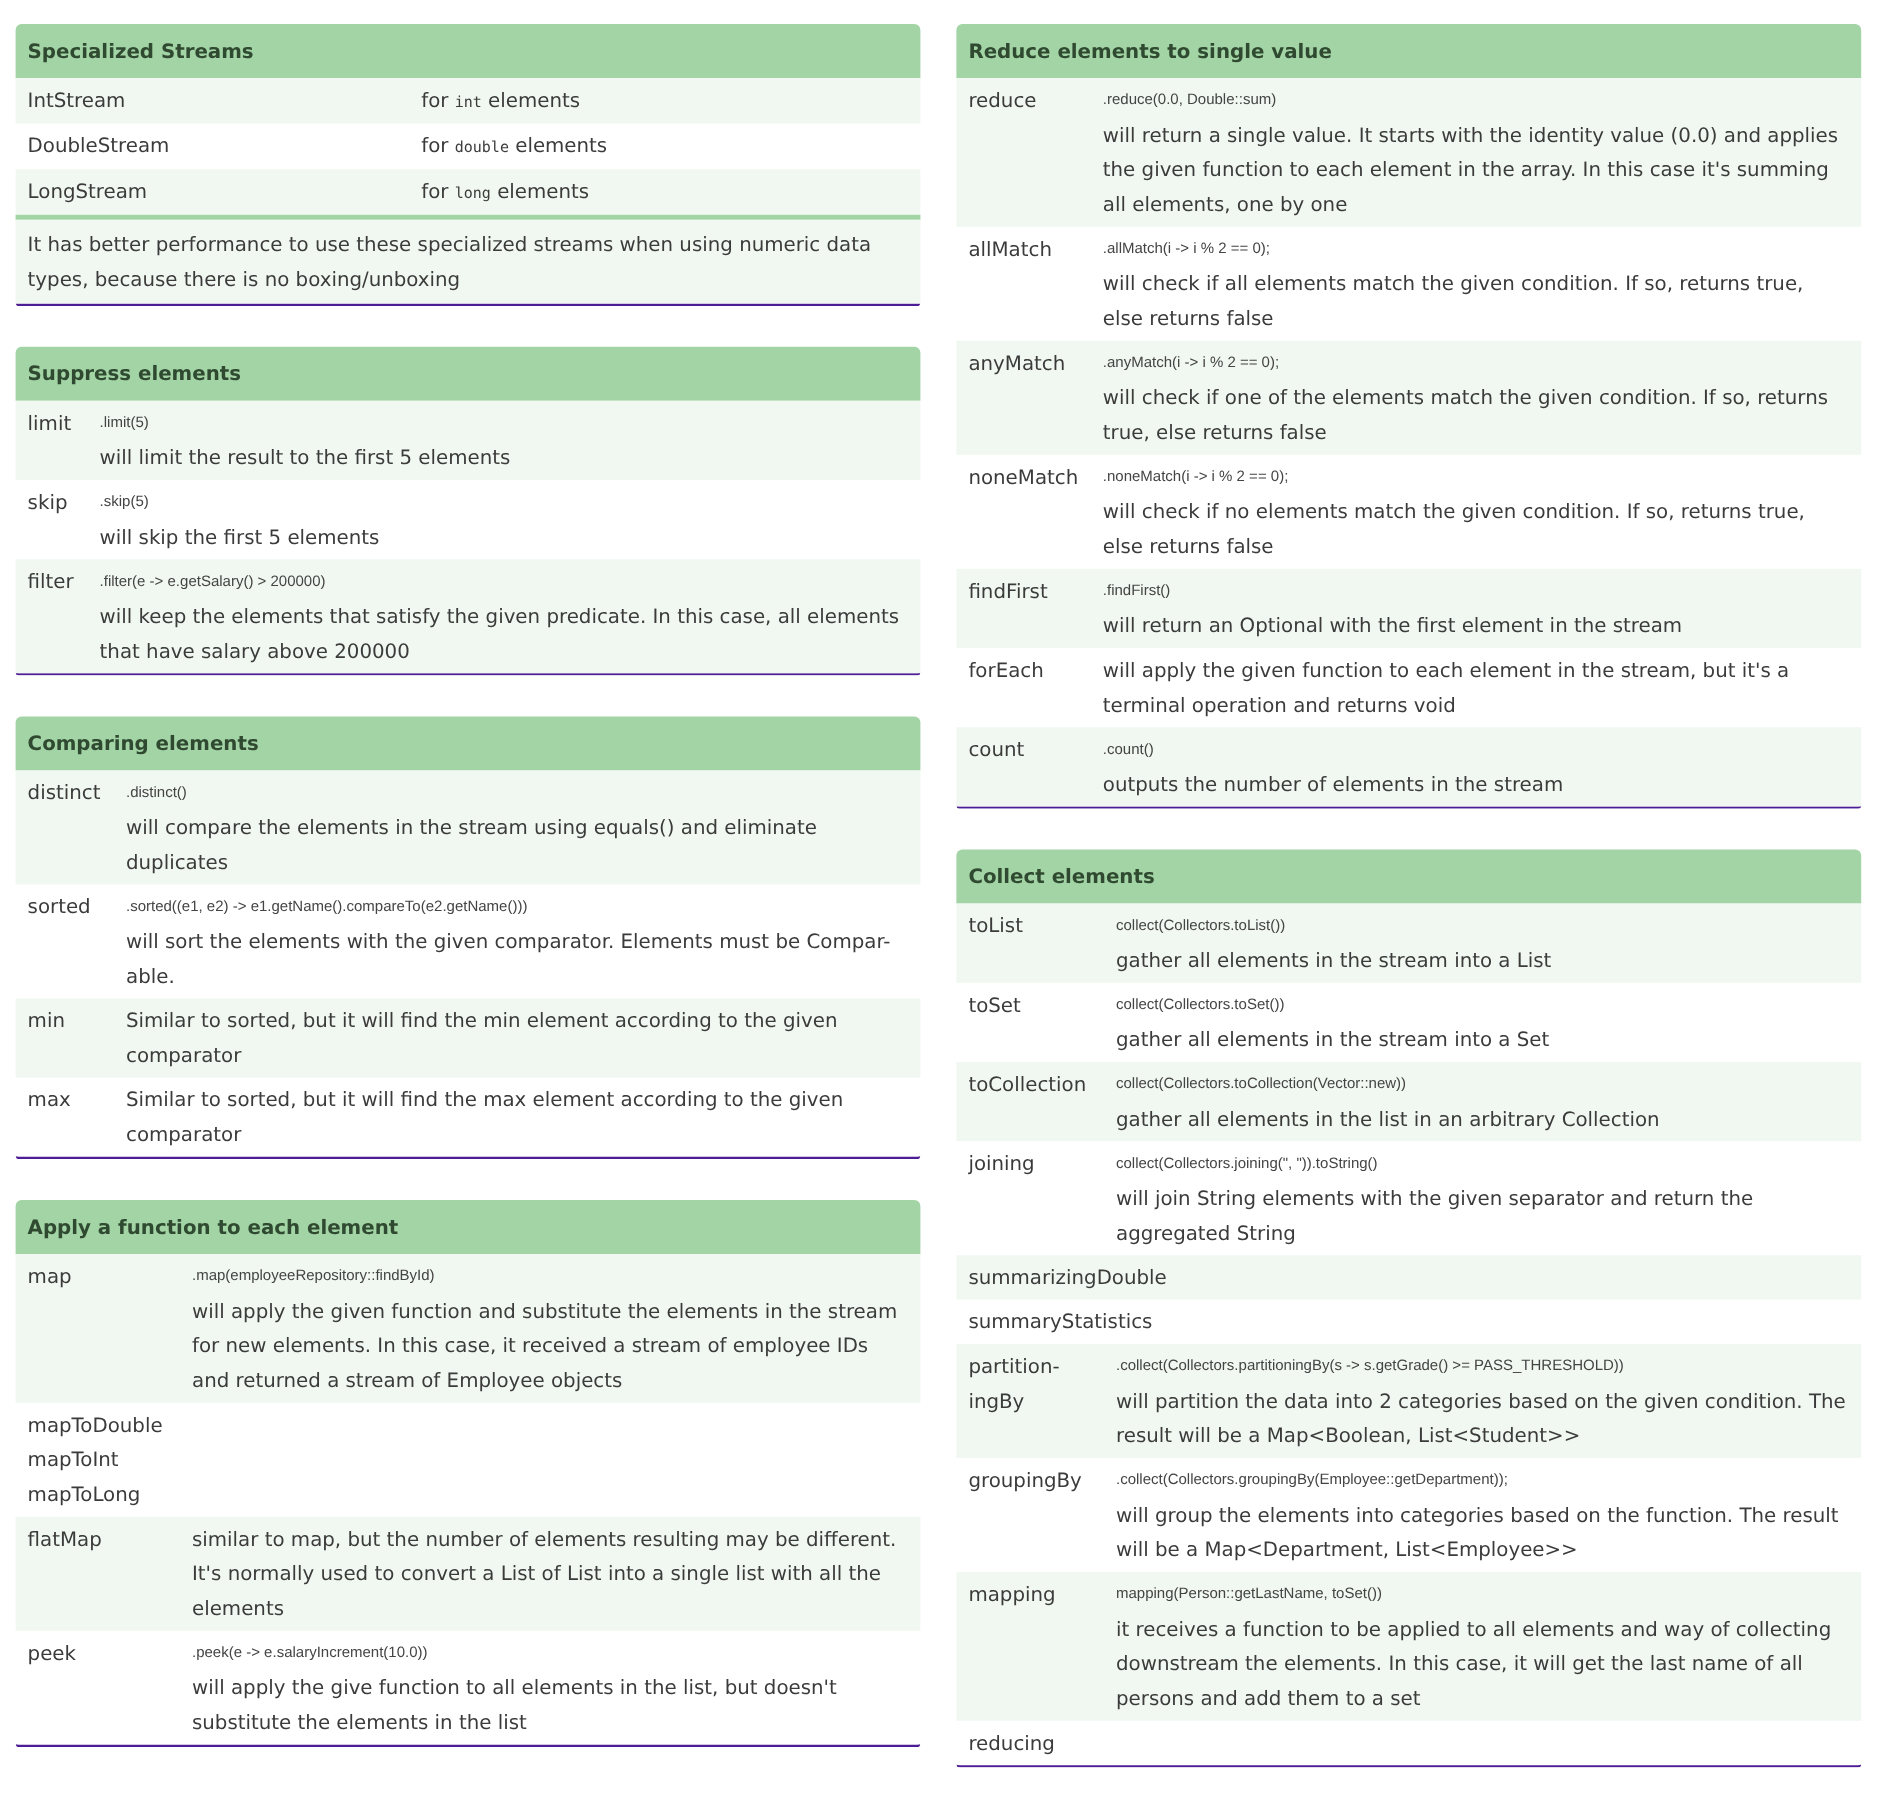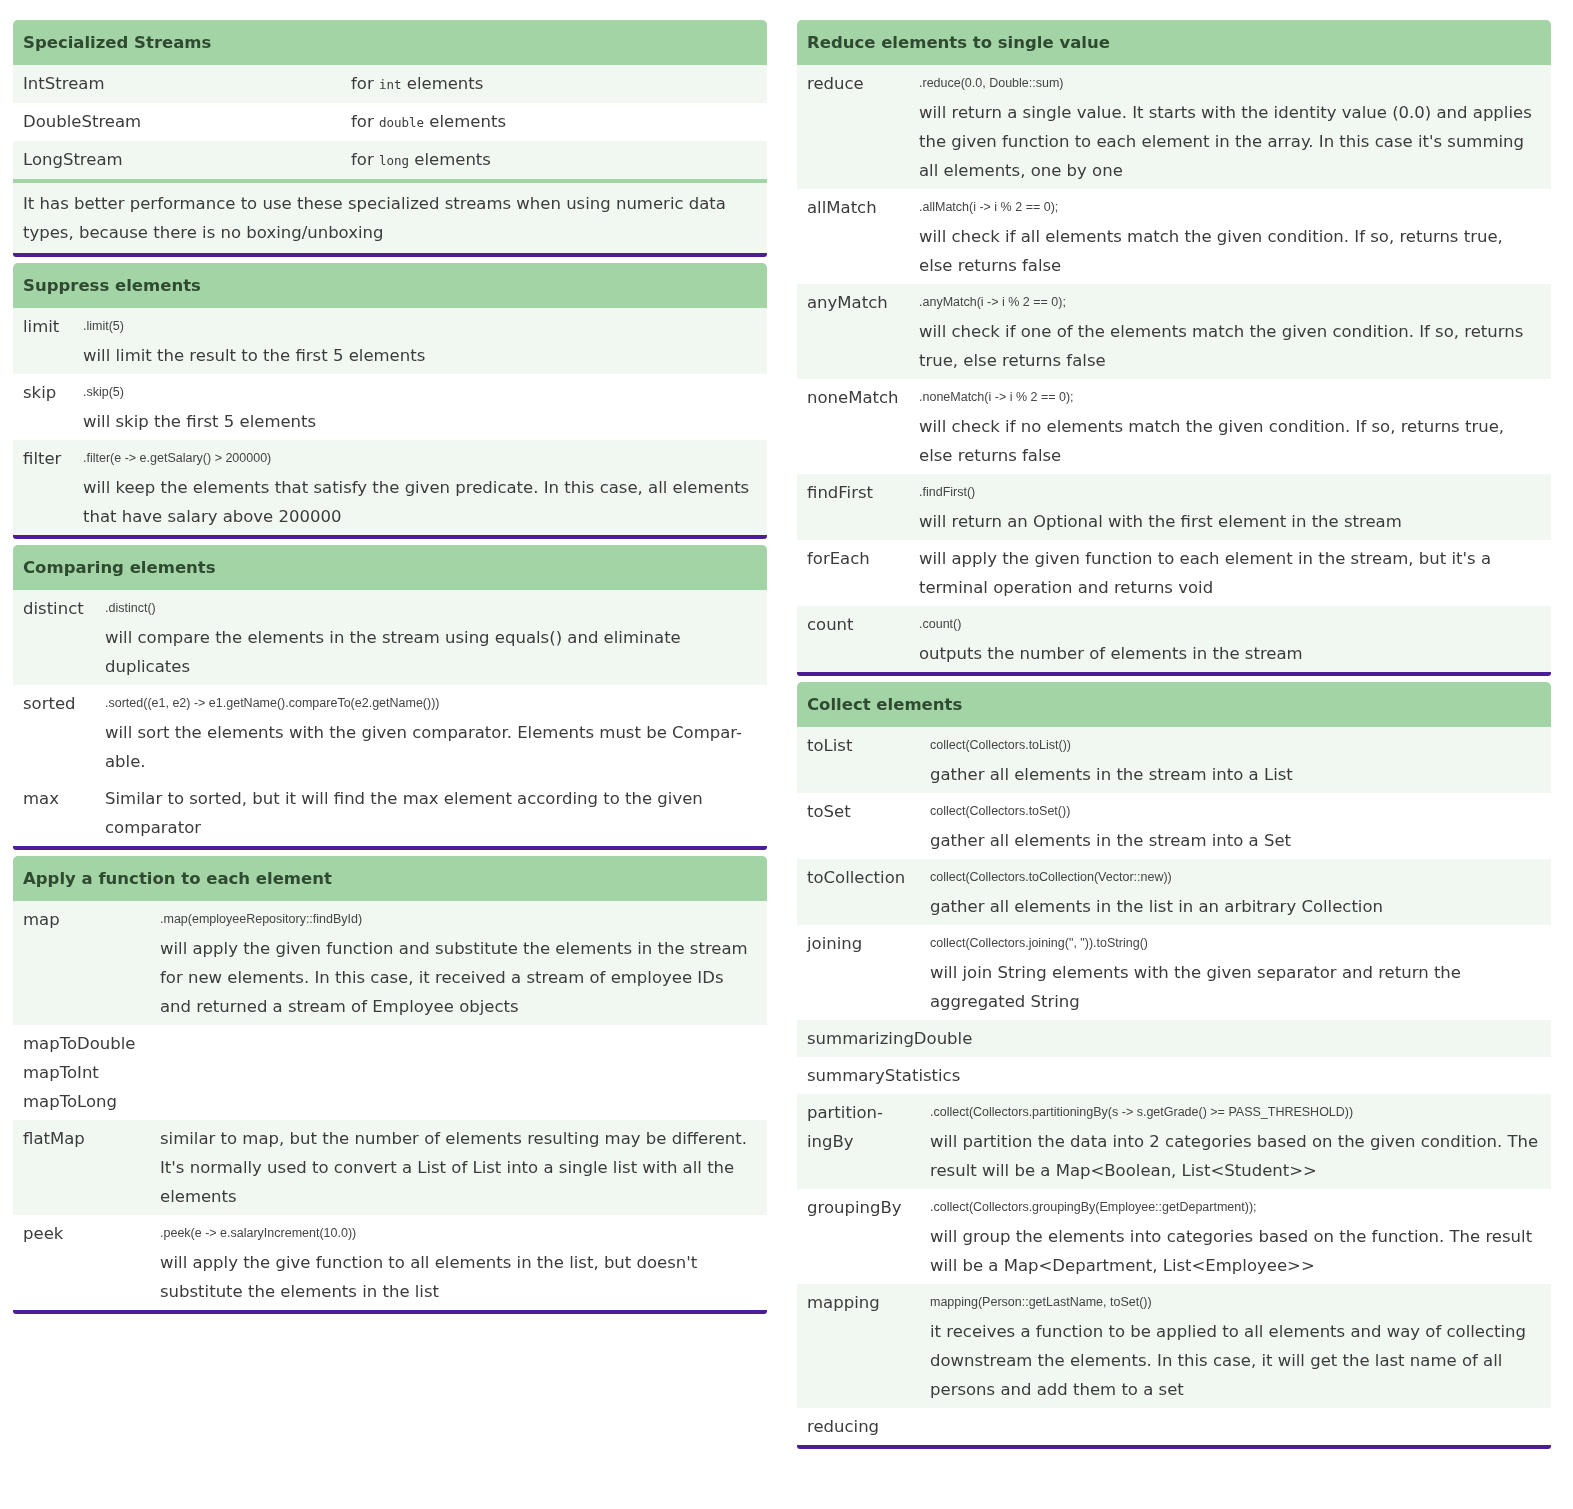--- a/index.html
+++ b/index.html
@@ -5,22 +5,22 @@
   html, body { margin: 0; padding: 0; background: #ffffff; }
   body {
     width: 1573px; height: 1509px; position: relative; overflow: hidden;
     font-family: "DejaVu Sans", "Liberation Sans", sans-serif;
     color: #3b3b3b;
   }
   .col { position: absolute; top: 20px; }
   .col.left { left: 13px; width: 754px; }
   .col.right { left: 797px; width: 754px; }
   .card {
-    margin-bottom: 6px;
-    border-bottom: 4px solid #4c1d95;
+    margin-bottom: 34px;
+    border-bottom: 2px solid #4c1d95;
     border-radius: 5px 5px 3px 3px;
   }
   .card-header {
     background: #a3d4a5;
     height: 45px; line-height: 45px;
     padding: 0 10px;
     font-weight: bold; font-size: 16.5px;
     color: #2f4a30;
     border-radius: 5px 5px 0 0;
   }
@@ -92,20 +92,24 @@
           <div>will compare the elements in the stream using equals() and eliminate duplicates</div>
         </div>
     </div>
     <div class="row">
       <span class="term" style="width:82px">sorted</span>
       <div class="def">
           <div class="code">.sorted((e1, e2) -&gt; e1.getName().compareTo(e2.getName()))</div>
           <div>will sort the elements with the given comparator. Elements must be Compar-able.</div>
         </div>
     </div>
+    <div class="row alt">
+      <span class="term" style="width:82px">min</span>
+      <div class="def">Similar to sorted, but it will find the min element according to the given comparator</div>
+    </div>
     <div class="row">
       <span class="term" style="width:82px">max</span>
       <div class="def">Similar to sorted, but it will find the max element according to the given comparator</div>
     </div>
   </div>
 
   <div class="card">
     <div class="card-header">Apply a function to each element</div>
     <div class="row alt">
       <span class="term" style="width:137px">map</span>

